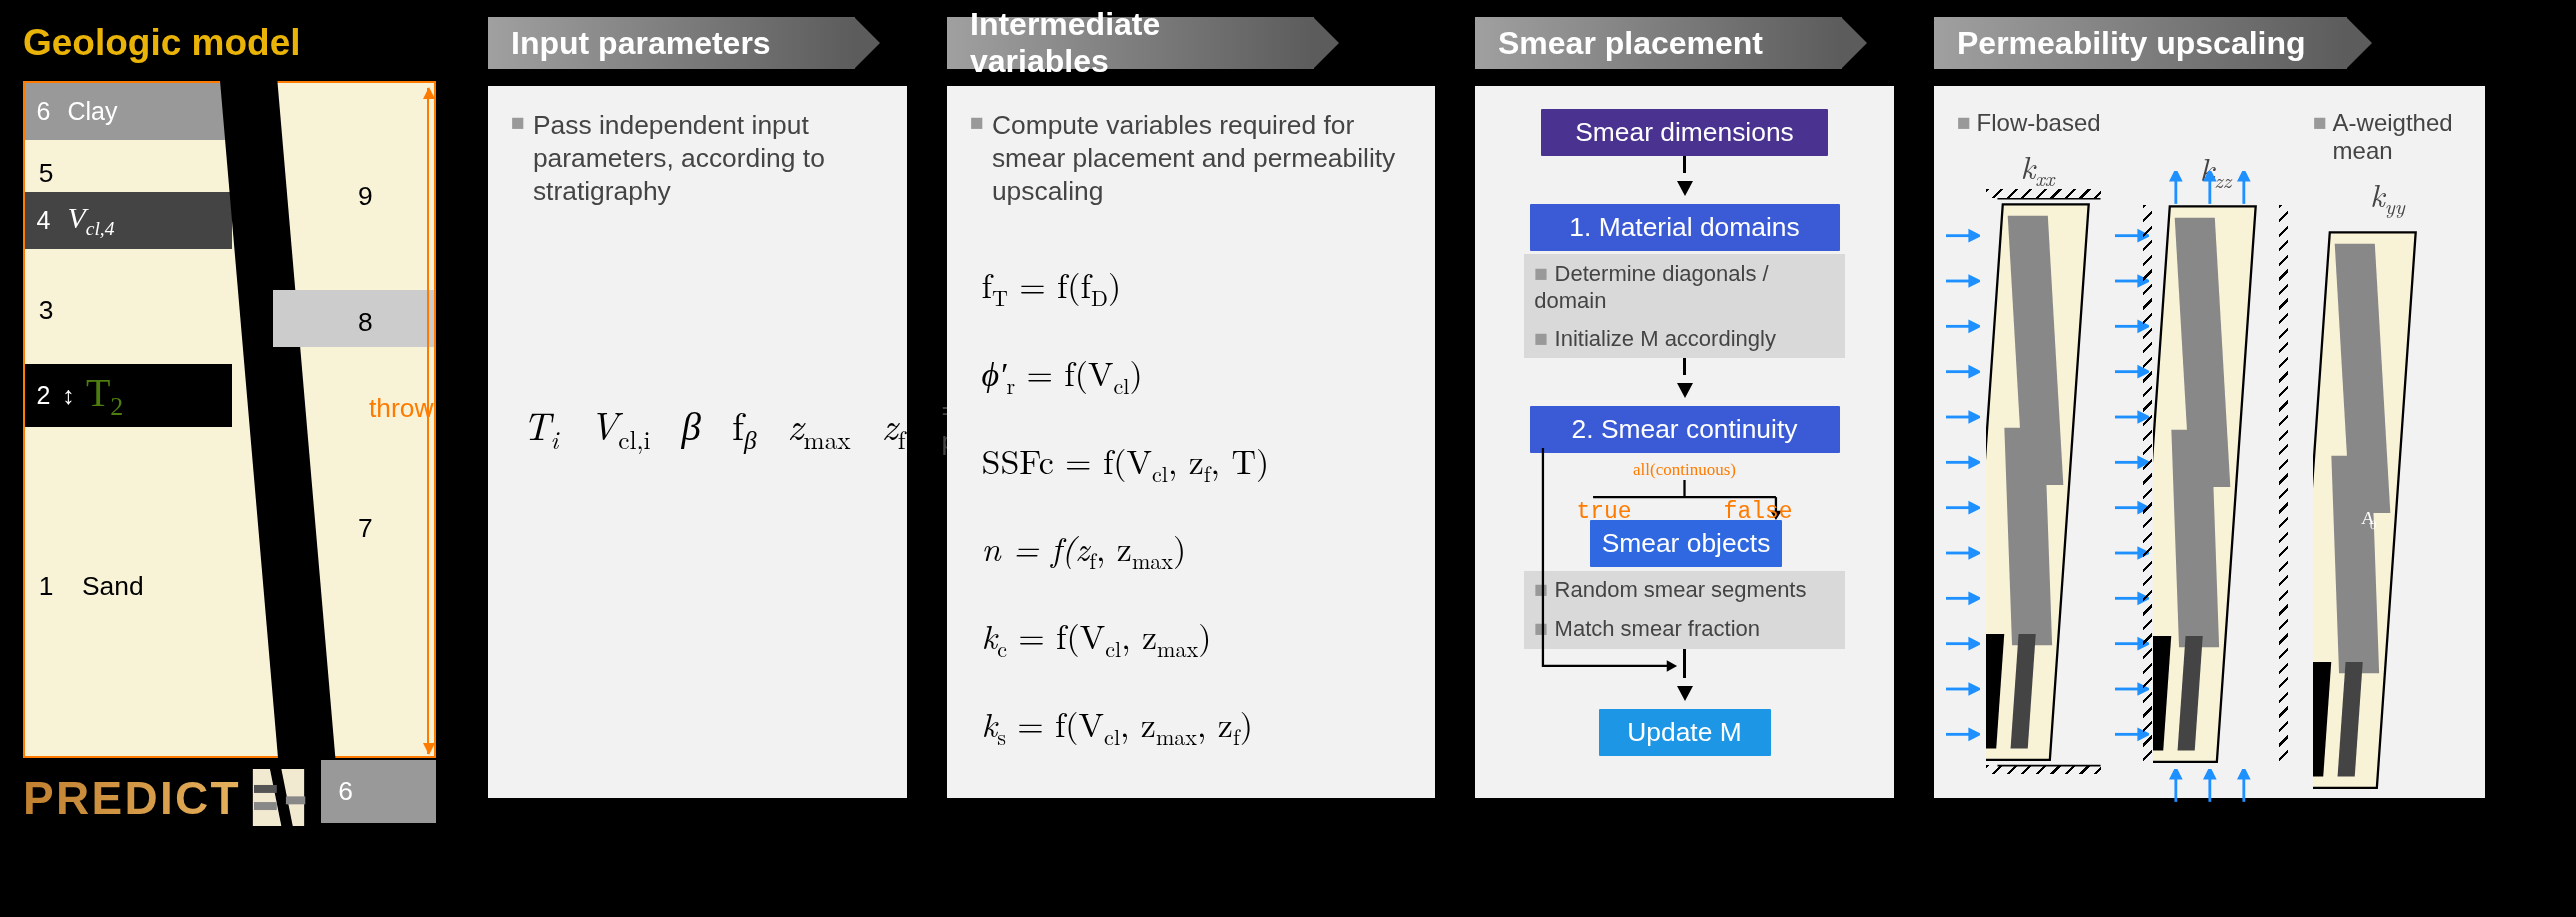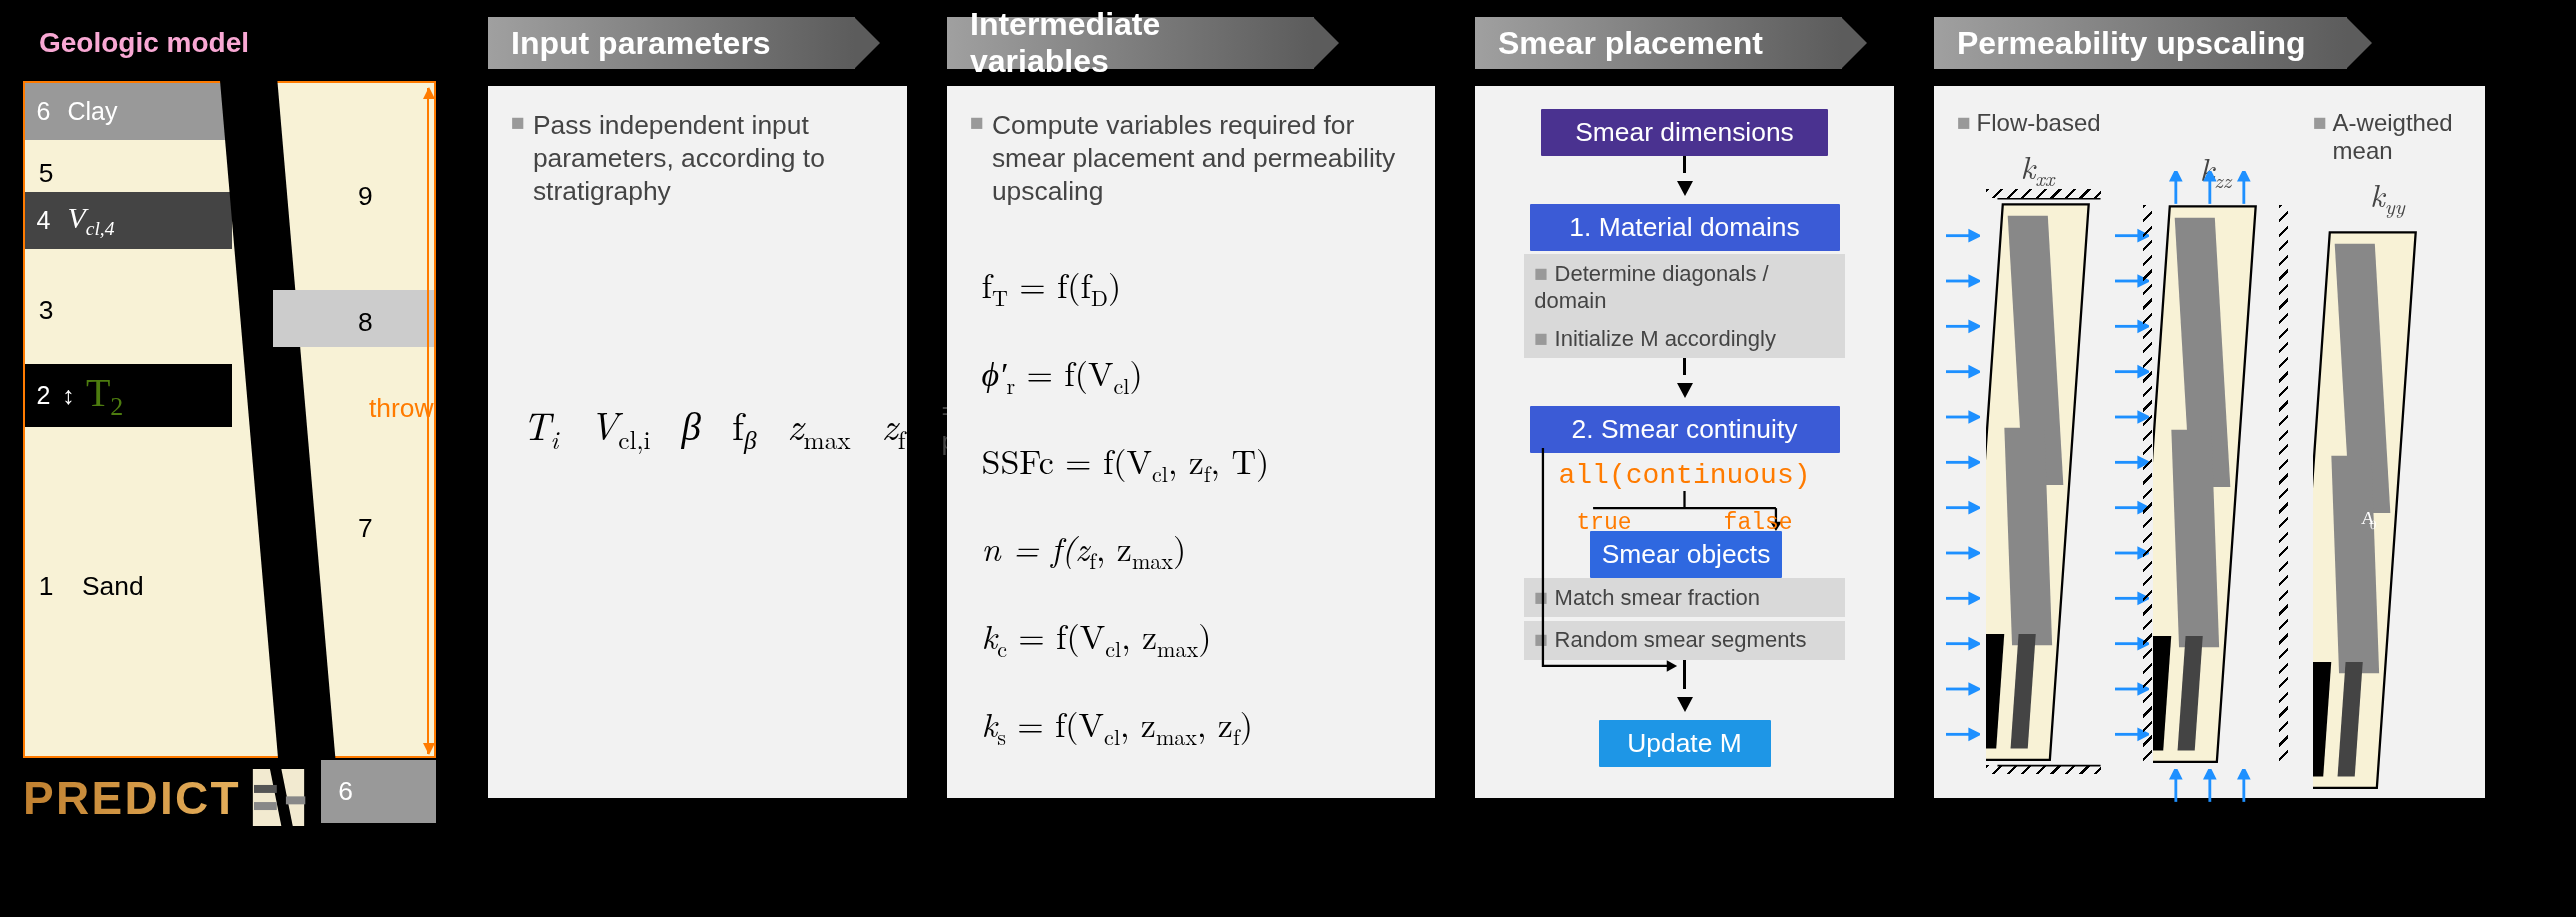--- a/index.html
+++ b/index.html
@@ -37,28 +37,27 @@
     position: absolute;
     right: -25px;
     top: 0;
     width: 0;
     height: 0;
     border-top: 26px solid transparent;
     border-bottom: 26px solid transparent;
     border-left: 26px solid #5c5c5c;
   }
   .header-plain {
-    color: #f9a8d4;
-    font-size: 28px;
+    color: #eab308;
+    font-size: 37px;
     font-weight: 600;
     padding: 10.3px 0;
     height: 52px;
     display: flex;
     align-items: center;
-    margin-left: 16px;
   }
   .panel {
     background: #f2f2f2;
     width: 430px;
     height: 712px;
     padding: 23px 23px;
     font-size: 26.4px;
     color: #444;
   }
   .panel.narrow { width: 419px; }
@@ -175,21 +174,21 @@
   .arrow-stem { width: 2.3px; height: 17px; background: #000; margin: 0 auto; }
   .branch-row {
     display: flex;
     justify-content: center;
     gap: 92px;
     font-family: "Courier New", monospace;
     font-size: 23px;
     color: #ff7b00;
     margin-top: 3.4px;
   }
-  .mono { font-family: Liberation Mono, monospace; color: #ff7b00; font-size: 28px; }
+  .mono { font-family: Liberation Serif, serif; color: #ff7b00; font-size: 17px; }
   .perm-wrap {
     display: flex;
     gap: 23px;
     align-items: flex-start;
   }
   .perm-title {
     display: flex;
     gap: 5.7px;
     font-size: 24px;
     color: #444;
@@ -352,22 +351,22 @@
           <line x1="120" y1="30" x2="440" y2="30" stroke="#000" stroke-width="4"></line>
           <line x1="440" y1="30" x2="440" y2="56" stroke="#000" stroke-width="4"></line>
           <polygon points="430,54 450,54 440,70" fill="#000"></polygon>
         </svg>
         <div class="branch-row" style="position:absolute; left:0; top:15px; width:321px;">
           <span>true</span>
           <span>false</span>
         </div>
       </div>
       <div class="flow-box flow-blue2" style="margin-left:92px;">Smear objects</div>
+      <div class="flow-note" style="margin-top:3.4px;"><span class="sq">■ </span><span>Random smear segments</span></div>
       <div class="flow-note"><span class="sq">■ </span><span>Match smear fraction</span></div>
-      <div class="flow-note" style="margin-top:3.4px;"><span class="sq">■ </span><span>Random smear segments</span></div>
 
       <svg style="position:absolute; left:45px; top:362px; width:172px; height:241px;" viewBox="0 0 300 420" width="172" height="241">
         <polyline points="40,0 40,380 260,380" stroke="#000" stroke-width="4" fill="none"></polyline>
         <polygon points="256,370 256,390 274,380" fill="#000"></polygon>
       </svg>
       <div class="arrow-stem" style="height:29px;"></div>
         <div class="arrow-down"></div>
       <div class="flow-box flow-blue3">Update M</div>
     </div>
   </div>

